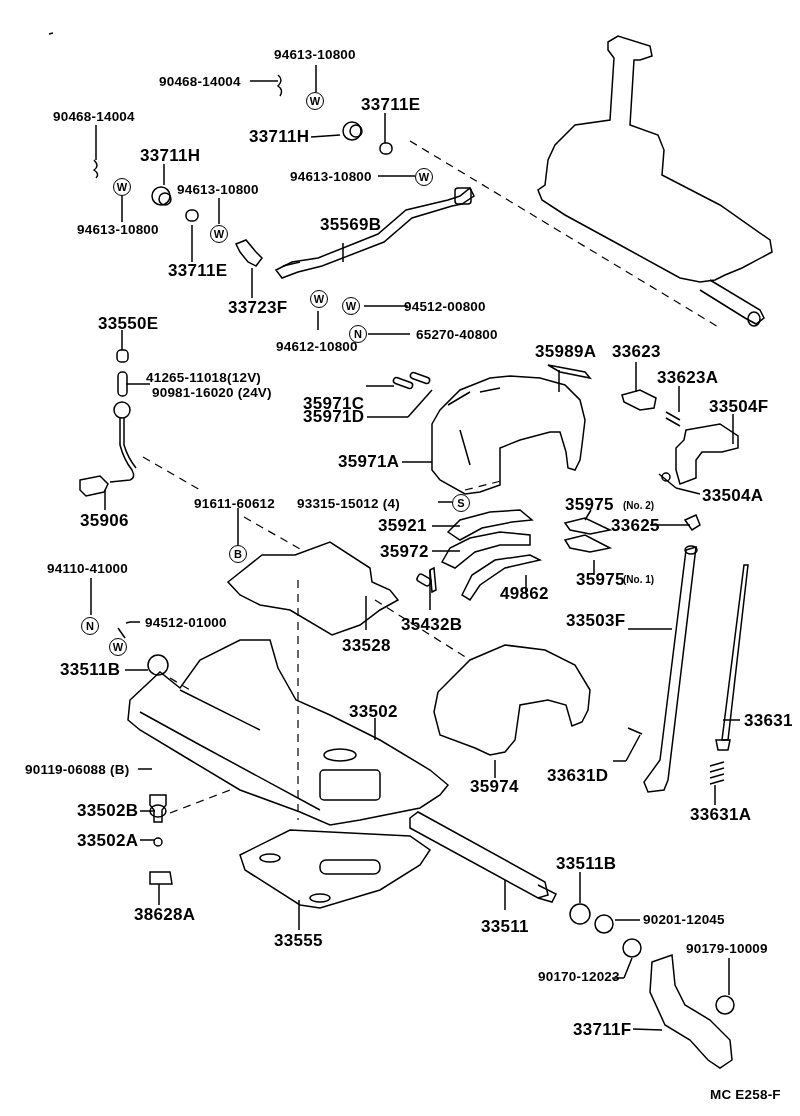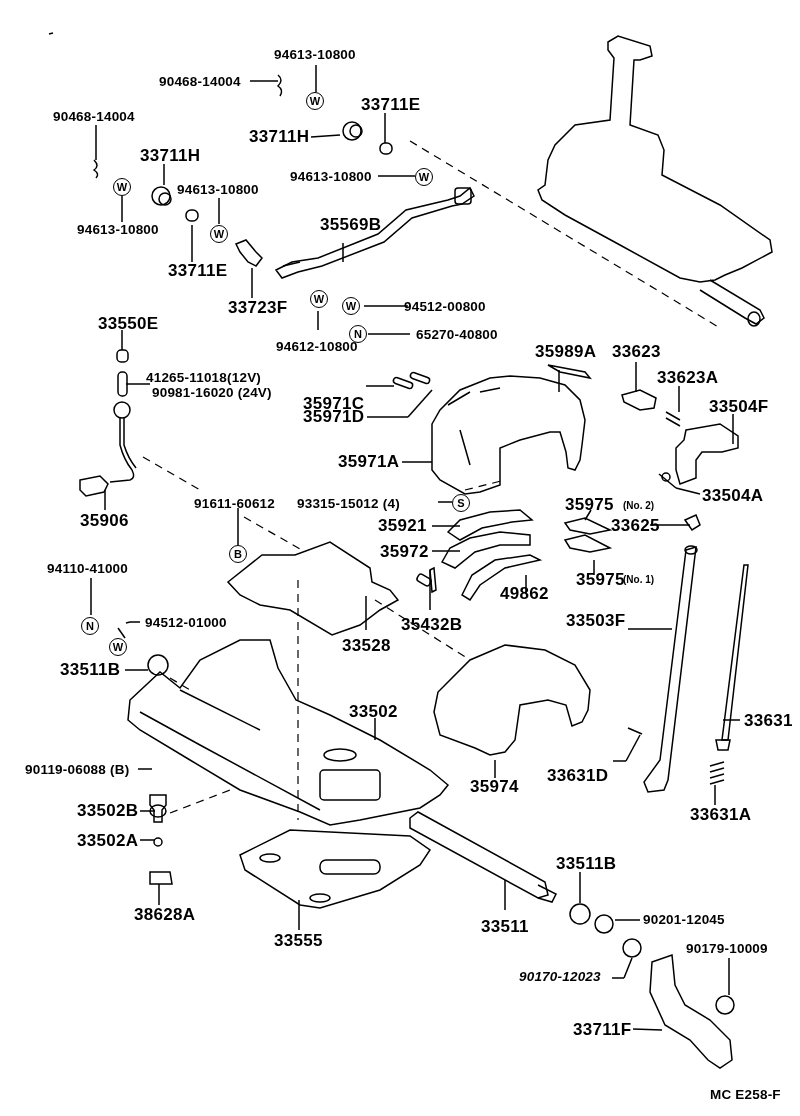--- a/index.html
+++ b/index.html
@@ -273,15 +273,15 @@
 <span class="lbl sm" style="left:25px;top:763px;">90119-06088 (B)</span>
 <span class="lbl big" style="left:77px;top:802px;">33502B</span>
 <span class="lbl big" style="left:690px;top:806px;">33631A</span>
 <span class="lbl big" style="left:77px;top:832px;">33502A</span>
 <span class="lbl big" style="left:134px;top:906px;">38628A</span>
 <span class="lbl big" style="left:556px;top:855px;">33511B</span>
 <span class="lbl sm" style="left:643px;top:913px;">90201-12045</span>
 <span class="lbl big" style="left:481px;top:918px;">33511</span>
 <span class="lbl big" style="left:274px;top:932px;">33555</span>
 <span class="lbl sm" style="left:686px;top:942px;">90179-10009</span>
-<span class="lbl sm" style="left:519px;top:970px;font-style:italic;">90170-12023</span>
+<span class="lbl sm" style="left:538px;top:970px;">90170-12023</span>
 <span class="lbl big" style="left:573px;top:1021px;">33711F</span>
 <span class="lbl sm" style="left:710px;top:1088px;">MC  E258-F</span>
 
 </body></html>

